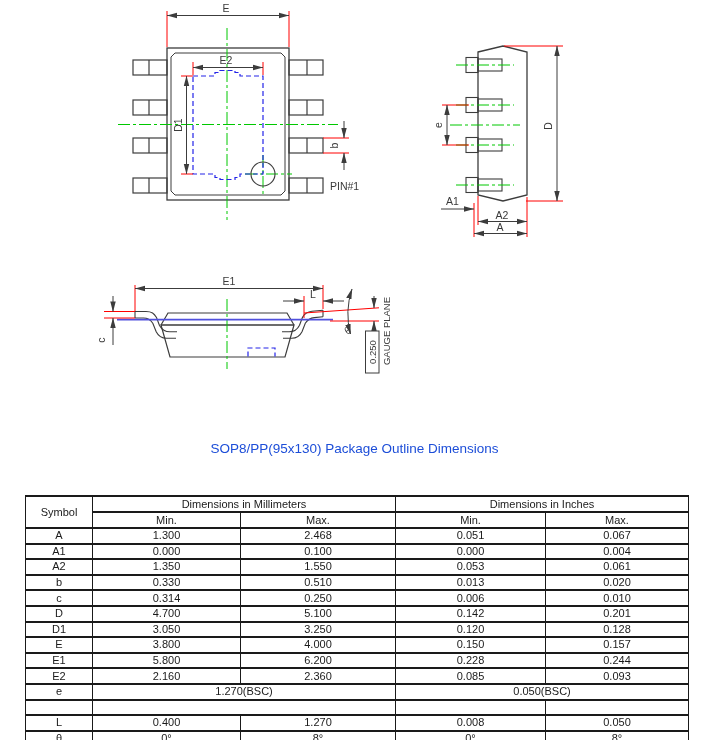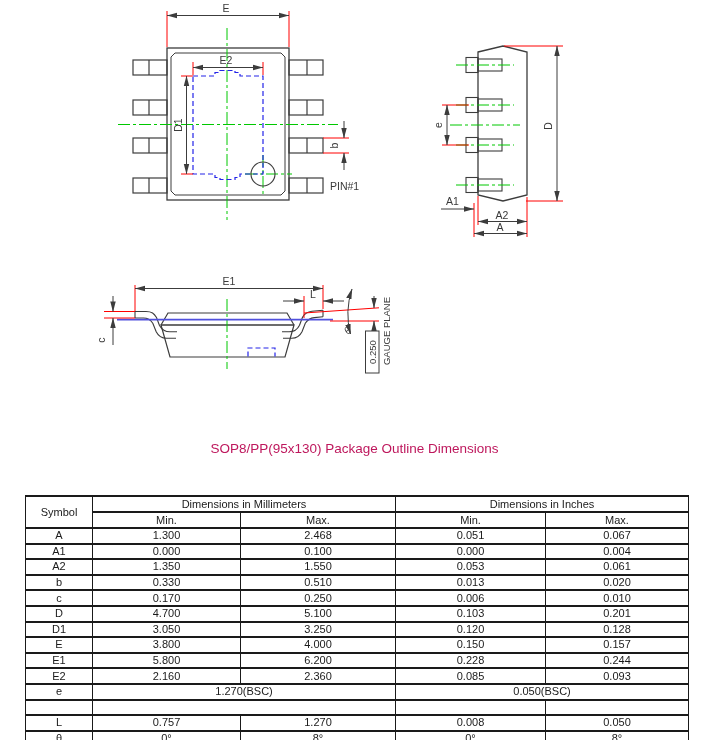--- a/index.html
+++ b/index.html
@@ -3,21 +3,21 @@
 <meta charset="utf-8">
 <style>
   html,body{margin:0;padding:0;background:#fff;}
   #page{position:relative;width:709px;height:740px;background:#ffffff;
         font-family:"Liberation Sans",sans-serif;color:#1a1a1a;overflow:hidden;}
   #drawing{position:absolute;left:0;top:0;}
   svg text{font-family:"Liberation Sans",sans-serif;fill:#3a3a3a;}
   .dim-lbl{font-size:10.5px;}
   .small-lbl{font-size:9.5px;}
   #title{position:absolute;top:441px;left:0;width:709px;text-align:center;
-         font-size:13.5px;color:#be185d;}
+         font-size:13.5px;color:#1d4ed8;}
   #dim-table{position:absolute;left:25px;top:470px;width:663px;
              border-collapse:collapse;table-layout:fixed;margin-top:25px;}
   #dim-table th,#dim-table td{
      border-left:1px solid #1a1a1a;border-right:1px solid #1a1a1a;
      border-top:2px solid #1a1a1a;border-bottom:2px solid #1a1a1a;
      font-size:11px;font-weight:normal;text-align:center;vertical-align:middle;
      padding:0;line-height:13px;overflow:hidden;white-space:nowrap;}
   #dim-table th{height:14px;}
   #dim-table td{height:13.6px;}
 </style>
@@ -253,30 +253,30 @@
     </tr>
     <tr>
       <td>b</td>
       <td>0.330</td>
       <td>0.510</td>
       <td>0.013</td>
       <td>0.020</td>
     </tr>
     <tr>
       <td>c</td>
-      <td>0.170</td>
+      <td>0.314</td>
       <td>0.250</td>
       <td>0.006</td>
       <td>0.010</td>
     </tr>
     <tr>
       <td>D</td>
       <td>4.700</td>
       <td>5.100</td>
-      <td>0.103</td>
+      <td>0.142</td>
       <td>0.201</td>
     </tr>
     <tr>
       <td>D1</td>
       <td>3.050</td>
       <td>3.250</td>
       <td>0.120</td>
       <td>0.128</td>
     </tr>
     <tr>
@@ -306,21 +306,21 @@
       <td colspan="2">0.050(BSC)</td>
     </tr>
     <tr>
       <td></td>
       <td colspan="2"></td>
       <td></td>
       <td></td>
     </tr>
     <tr>
       <td>L</td>
-      <td>0.757</td>
+      <td>0.400</td>
       <td>1.270</td>
       <td>0.008</td>
       <td>0.050</td>
     </tr>
     <tr>
       <td>θ</td>
       <td>0°</td>
       <td>8°</td>
       <td>0°</td>
       <td>8°</td>

